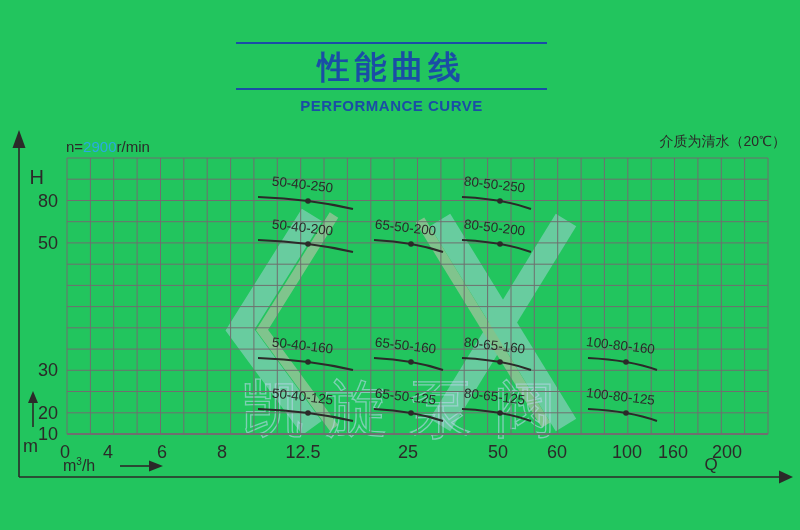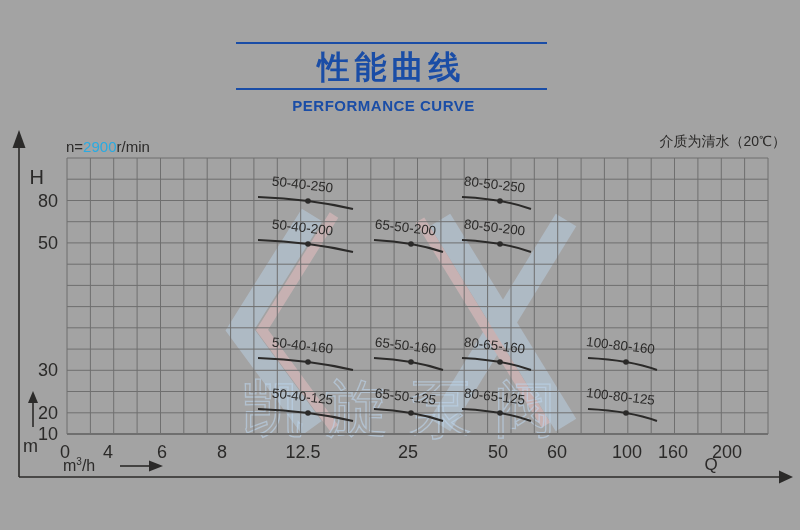--- a/index.html
+++ b/index.html
@@ -1,23 +1,23 @@
 <!DOCTYPE html>
 <html><head>
 <meta charset="utf-8">
 <style>
   html,body{margin:0;padding:0;background:#fff;}
-  #page{position:relative;width:800px;height:530px;background:#a3a3a3;overflow:hidden;
+  #page{position:relative;width:800px;height:530px;background:#22c55e;overflow:hidden;
         font-family:"Liberation Sans",sans-serif;color:#2b2a29;}
   .rule{position:absolute;left:236px;width:311px;height:2px;background:#1a4da6;}
   #rule-top{top:42px;}
   #rule-bottom{top:88px;}
   #title{position:absolute;left:236px;top:46px;width:311px;text-align:center;
          font-size:32px;font-weight:bold;letter-spacing:5px;color:#1a4da6;margin:0;}
-  #subtitle{position:absolute;left:228px;top:97px;width:311px;text-align:center;
+  #subtitle{position:absolute;left:236px;top:97px;width:311px;text-align:center;
             font-size:15px;font-weight:bold;letter-spacing:.5px;color:#1a4da6;}
   #chart{position:absolute;left:0;top:0;width:800px;height:530px;}
 </style>
 </head>
 <body>
 
 <div id="page">
   <div class="rule" id="rule-top"></div>
   <h1 id="title">性能曲线</h1>
   <div class="rule" id="rule-bottom"></div>

